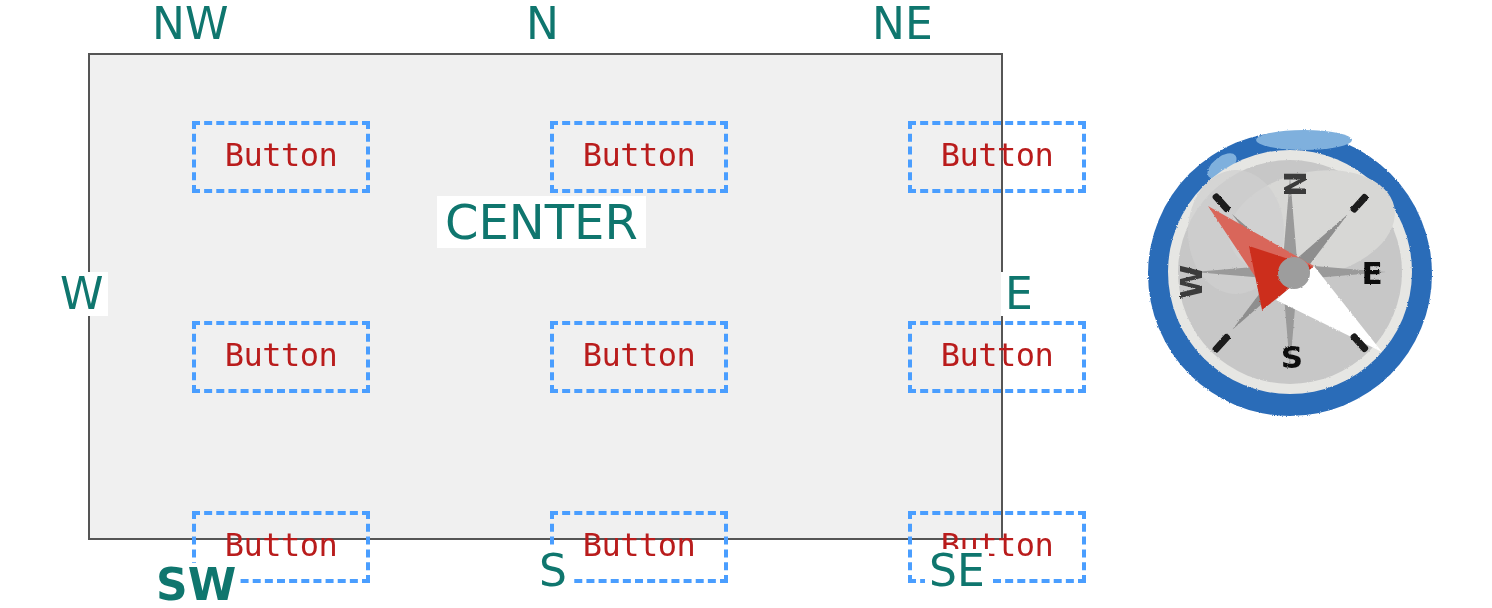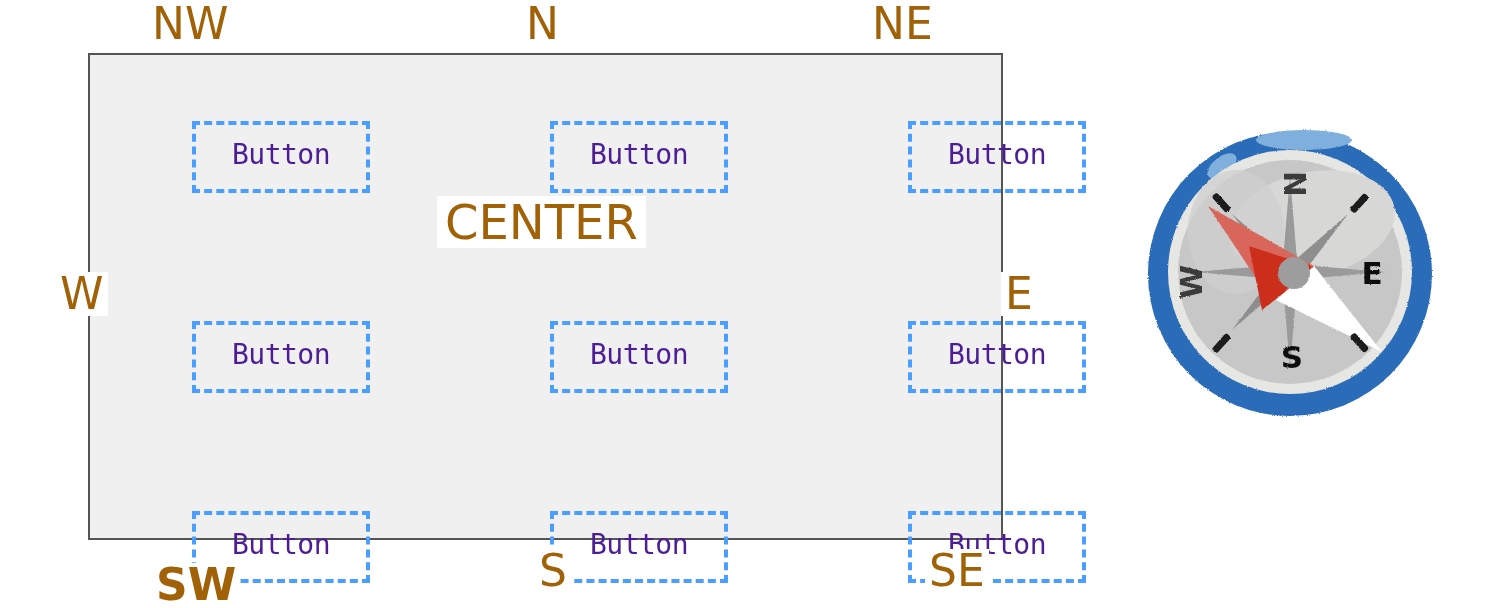--- a/index.html
+++ b/index.html
@@ -25,23 +25,23 @@
     background: #f0f0f0;
     border: 2px solid #555555;
     box-sizing: border-box;
   }
 
   
   .btn {
     position: absolute;
     border: 4px dashed #4a9eff;
     box-sizing: border-box;
-    color: #4c1d95;
+    color: #b91c1c;
     font-family: "DejaVu Sans Mono", monospace;
-    font-size: 28px;
+    font-size: 32px;
     line-height: 1;
     display: flex;
     align-items: center;
     justify-content: center;
     padding: 3px 2px 7px 2px;
     background: transparent;
     white-space: nowrap;
     letter-spacing: -0.5px;
   }
   
@@ -53,21 +53,21 @@
   .btn.c  { left: 460px; top: 266px; width: 178px; height: 72px; }
   .btn.e  { left: 818px; top: 266px; width: 178px; height: 72px; }
   
   .btn.sw { left: 102px; top: 456px; width: 178px; height: 72px; }
   .btn.s  { left: 460px; top: 456px; width: 178px; height: 72px; }
   .btn.se { left: 818px; top: 456px; width: 178px; height: 72px; }
 
   
   .anchor {
     position: absolute;
-    color: #a16207;
+    color: #0f766e;
     font-family: "DejaVu Sans", sans-serif;
     font-size: 44px;
     line-height: 1;
     background: #ffffff;
     padding: 0 4px;
     white-space: nowrap;
     z-index: 5;
   }
 
   

